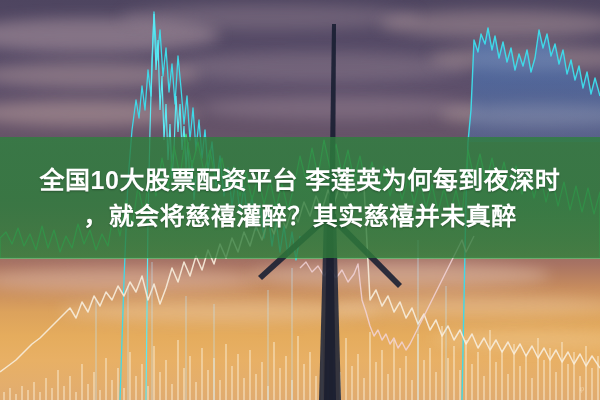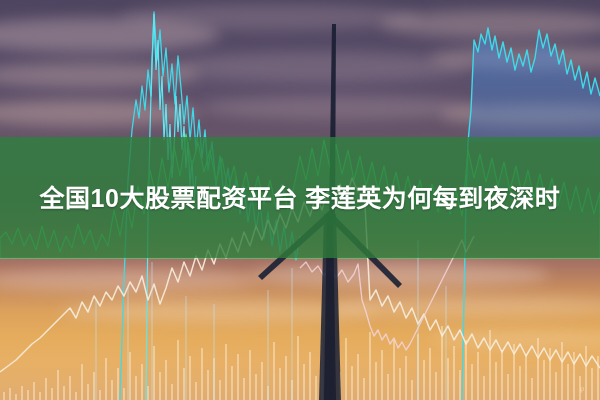--- a/index.html
+++ b/index.html
@@ -310,17 +310,18 @@
       <path fill="#1a2033" opacity="0.90" d="M333,214 L402,284 L398,288 L329,219 Z"></path>
 
       <circle cx="330.5" cy="215" r="4.2" fill="#161b2e" opacity="0.95"></circle>
     </svg>
   </div>
 
   <div class="greenband"></div>
 
   <div class="headline">
     <div class="hl-line">全国10大股票配资平台 李莲英为何每到夜深时</div>
+    <div class="hl-line">，就会将慈禧灌醉？其实慈禧并未真醉</div>
   </div>
 
   <div class="cornermark">φ</div>
 
 </div>
 
 </body></html>

